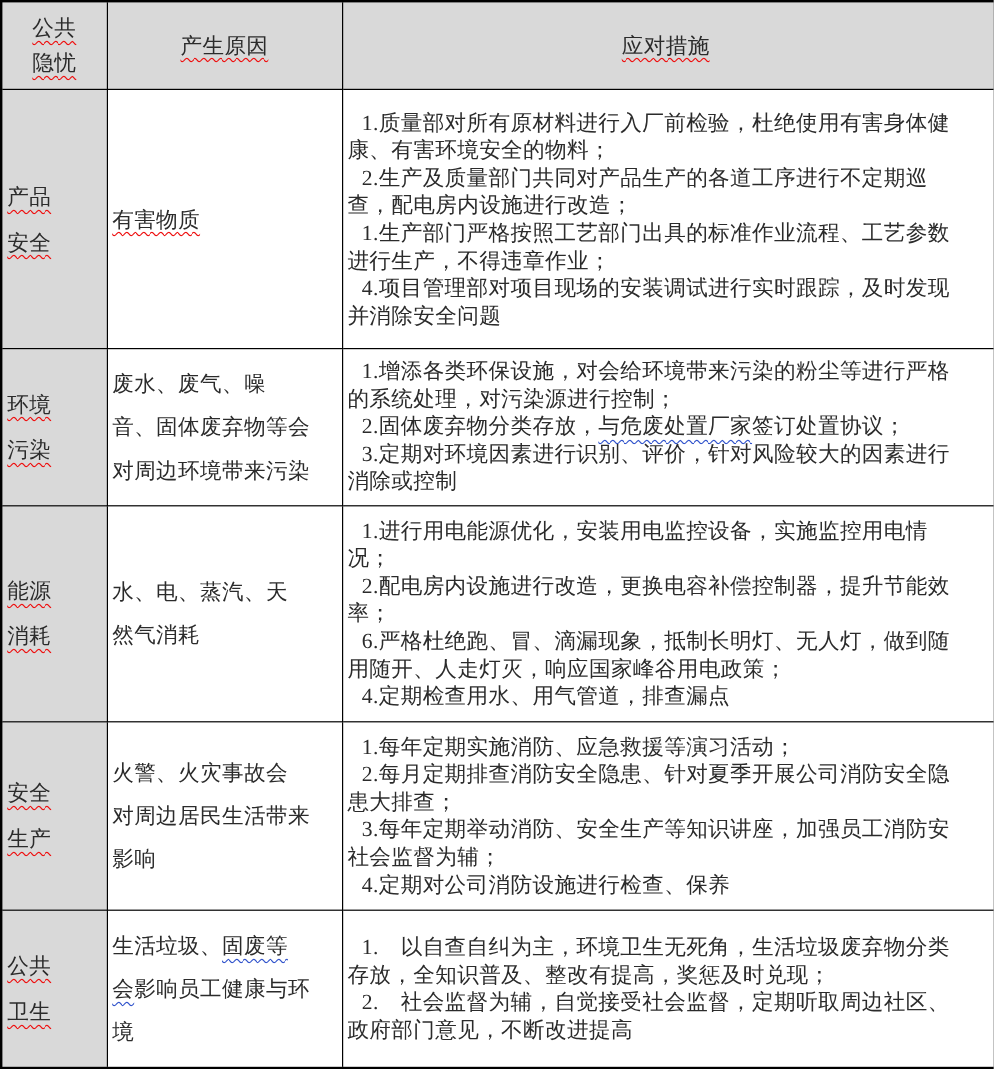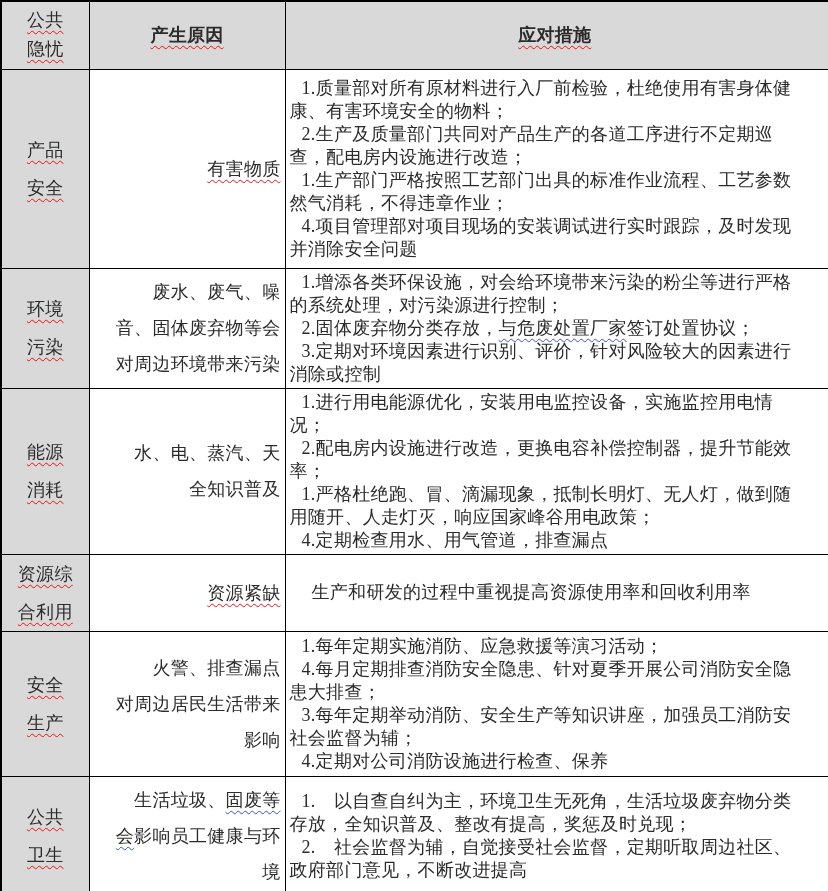--- a/index.html
+++ b/index.html
@@ -33,25 +33,25 @@
   }
   
   tr.row-header            { height: 68px;  }
   tr.row-product-safety    { height: 199px; }
   tr.row-env-pollution     { height: 117px; }
   tr.row-energy            { height: 164px; }
   tr.row-resource          { height: 77px;  }
   tr.row-safety-production { height: 145px; }
   tr.row-public-health     { height: 121px; }
   
-  td.c1 { background: var(--shade); text-align: center; line-height: 38px; }
-  td.c2 { text-align: right; line-height: 36px; }
+  td.c1 { background: var(--shade); line-height: 38px; }
+  td.c2 { text-align: left; line-height: 36px; }
   td.c3 { text-align: left;  line-height: 23px; padding: 2px 8px 2px 4px; }
   td.hdr { background: var(--shade); text-align: center; line-height: 29px; }
-  tr.row-header td.c2, tr.row-header td.c3 { line-height: 29px; font-weight: bold; }
+  tr.row-header td.c2, tr.row-header td.c3 { line-height: 29px; }
   .line { white-space: nowrap; }
   .indent  { text-indent: 12px; }
   .indent2 { text-indent: 22px; }
   .wavy-red {
     text-decoration: underline wavy var(--spell-red);
     text-decoration-thickness: 1px;
     text-underline-offset: 4px;
     text-decoration-skip-ink: none;
   }
   .wavy-blue {
@@ -90,21 +90,21 @@
         </td>
         <td class="c2">
           <div class="line"><span class="wavy-red">有害物质</span></div>
         </td>
         <td class="c3">
           <div class="line indent"><span>1.质量部对所有原材料进行入厂前检验，杜绝使用有害身体健</span></div>
           <div class="line"><span>康、有害环境安全的物料；</span></div>
           <div class="line indent"><span>2.生产及质量部门共同对产品生产的各道工序进行不定期巡</span></div>
           <div class="line"><span>查，配电房内设施进行改造；</span></div>
           <div class="line indent"><span>1.生产部门严格按照工艺部门出具的标准作业流程、工艺参数</span></div>
-          <div class="line"><span>然气消耗，不得违章作业；</span></div>
+          <div class="line"><span>进行生产，不得违章作业；</span></div>
           <div class="line indent"><span>4.项目管理部对项目现场的安装调试进行实时跟踪，及时发现</span></div>
           <div class="line"><span>并消除安全问题</span></div>
         </td>
       </tr>
       <tr class="row-env-pollution">
         <td class="c1">
           <div class="line"><span class="wavy-red">环境</span></div>
           <div class="line"><span class="wavy-red">污染</span></div>
         </td>
         <td class="c2">
@@ -120,57 +120,45 @@
           <div class="line"><span>消除或控制</span></div>
         </td>
       </tr>
       <tr class="row-energy">
         <td class="c1">
           <div class="line"><span class="wavy-red">能源</span></div>
           <div class="line"><span class="wavy-red">消耗</span></div>
         </td>
         <td class="c2">
           <div class="line"><span>水、电、蒸汽、天</span></div>
-          <div class="line"><span>全知识普及</span></div>
+          <div class="line"><span>然气消耗</span></div>
         </td>
         <td class="c3">
           <div class="line indent"><span>1.进行用电能源优化，安装用电监控设备，实施监控用电情</span></div>
           <div class="line"><span>况；</span></div>
           <div class="line indent"><span>2.配电房内设施进行改造，更换电容补偿控制器，提升节能效</span></div>
           <div class="line"><span>率；</span></div>
-          <div class="line indent"><span>1.严格杜绝跑、冒、滴漏现象，抵制长明灯、无人灯，做到随</span></div>
+          <div class="line indent"><span>6.严格杜绝跑、冒、滴漏现象，抵制长明灯、无人灯，做到随</span></div>
           <div class="line"><span>用随开、人走灯灭，响应国家峰谷用电政策；</span></div>
           <div class="line indent"><span>4.定期检查用水、用气管道，排查漏点</span></div>
-        </td>
-      </tr>
-      <tr class="row-resource">
-        <td class="c1">
-          <div class="line"><span class="wavy-red">资源综</span></div>
-          <div class="line"><span class="wavy-red">合利用</span></div>
-        </td>
-        <td class="c2">
-          <div class="line"><span class="wavy-red">资源紧缺</span></div>
-        </td>
-        <td class="c3">
-          <div class="line indent2"><span>生产和研发的过程中重视提高资源使用率和回收利用率</span></div>
         </td>
       </tr>
       <tr class="row-safety-production">
         <td class="c1">
           <div class="line"><span class="wavy-red">安全</span></div>
           <div class="line"><span class="wavy-red">生产</span></div>
         </td>
         <td class="c2">
-          <div class="line"><span>火警、排查漏点</span></div>
+          <div class="line"><span>火警、火灾事故会</span></div>
           <div class="line"><span>对周边居民生活带来</span></div>
           <div class="line"><span>影响</span></div>
         </td>
         <td class="c3">
           <div class="line indent"><span>1.每年定期实施消防、应急救援等演习活动；</span></div>
-          <div class="line indent"><span>4.每月定期排查消防安全隐患、针对夏季开展公司消防安全隐</span></div>
+          <div class="line indent"><span>2.每月定期排查消防安全隐患、针对夏季开展公司消防安全隐</span></div>
           <div class="line"><span>患大排查；</span></div>
           <div class="line indent"><span>3.每年定期举动消防、安全生产等知识讲座，加强员工消防安</span></div>
           <div class="line"><span>社会监督为辅；</span></div>
           <div class="line indent"><span>4.定期对公司消防设施进行检查、保养</span></div>
         </td>
       </tr>
       <tr class="row-public-health">
         <td class="c1">
           <div class="line"><span class="wavy-red">公共</span></div>
           <div class="line"><span class="wavy-red">卫生</span></div>

